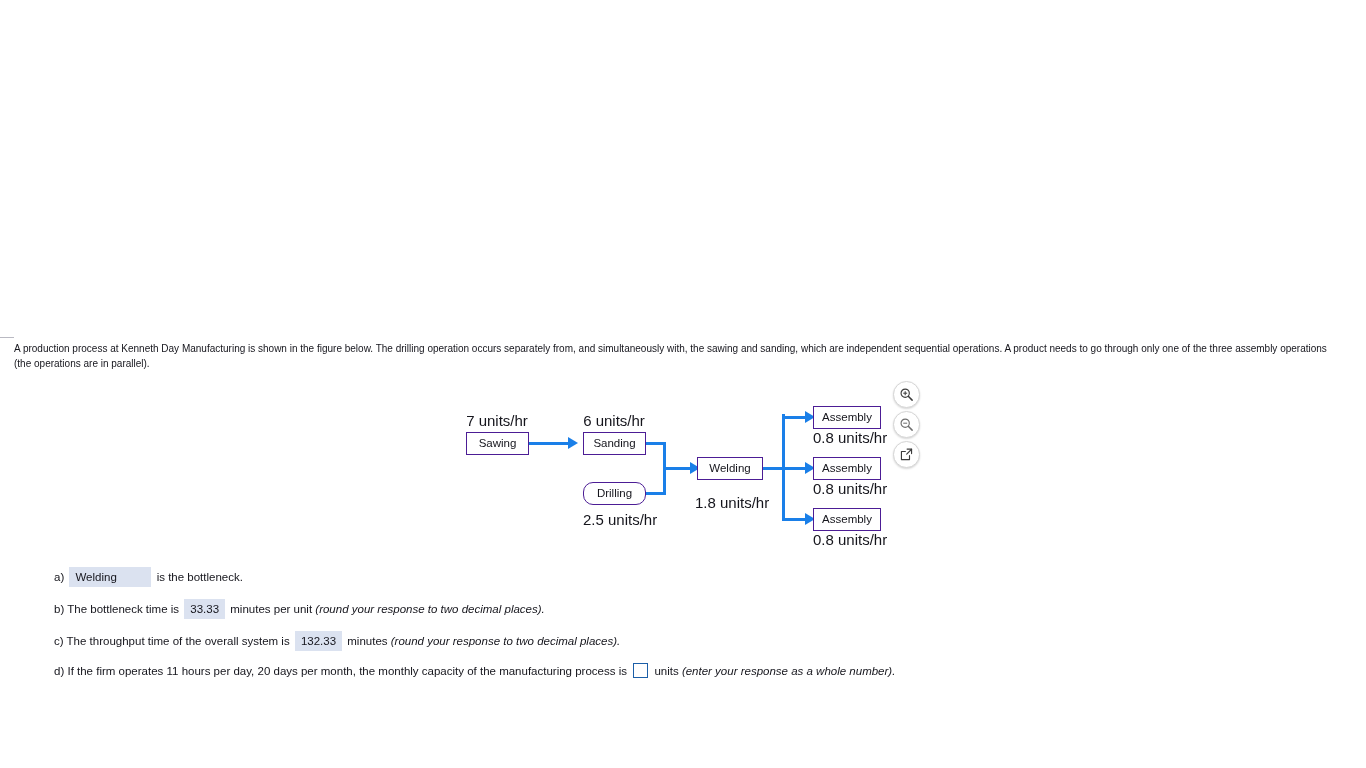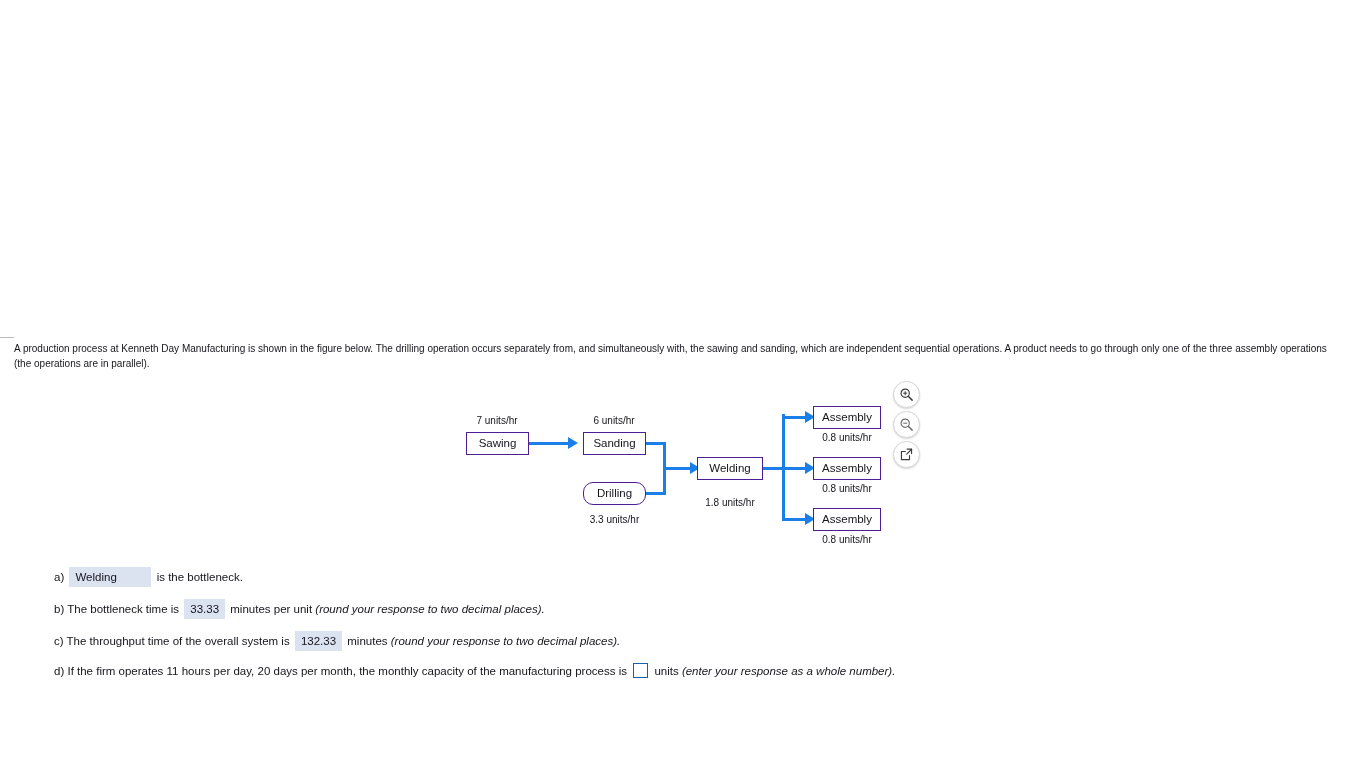--- a/index.html
+++ b/index.html
@@ -52,21 +52,21 @@
     background: #ffffff;
     font-size: 11.5px;
     line-height: 21px;
     text-align: center;
     color: #15151c;
     height: 23px;
     z-index: 3;
   }
   .rate {
     position: absolute;
-    font-size: 10px;
+    font-size: 15px;
     line-height: 13px;
     text-align: center;
     color: #15151c;
     white-space: nowrap;
     z-index: 4;
   }
 
   
   .wire {
     position: absolute;
@@ -154,21 +154,21 @@
 
   <div class="wire wire-h" style="left:529px; top:62px; width:42px;"></div>
   <div class="arrowhead" style="left:568px; top:57px;"></div>
 
   <div class="rate" style="left:583px; top:34px; width:62px;">6 units/hr</div>
 
   <div class="node" style="left:583px; top:52px; width:63px;text-align:center;">Sanding</div>
 
   <div class="node" style="left:583px; top:102px; width:63px;border-radius:10px;">Drilling</div>
 
-  <div class="rate" style="left:583px; top:133px; width:63px;">3.3 units/hr</div>
+  <div class="rate" style="left:583px; top:133px; width:63px;">2.5 units/hr</div>
 
   <div class="wire wire-h" style="left:646px; top:62px; width:20px;"></div>
 
   <div class="wire wire-h" style="left:646px; top:112px; width:20px;"></div>
 
   <div class="wire wire-v" style="left:663px; top:62px; height:53px;"></div>
 
   <div class="wire wire-h" style="left:663px; top:87px; width:30px;"></div>
   <div class="arrowhead" style="left:690px; top:82px;"></div>
 

